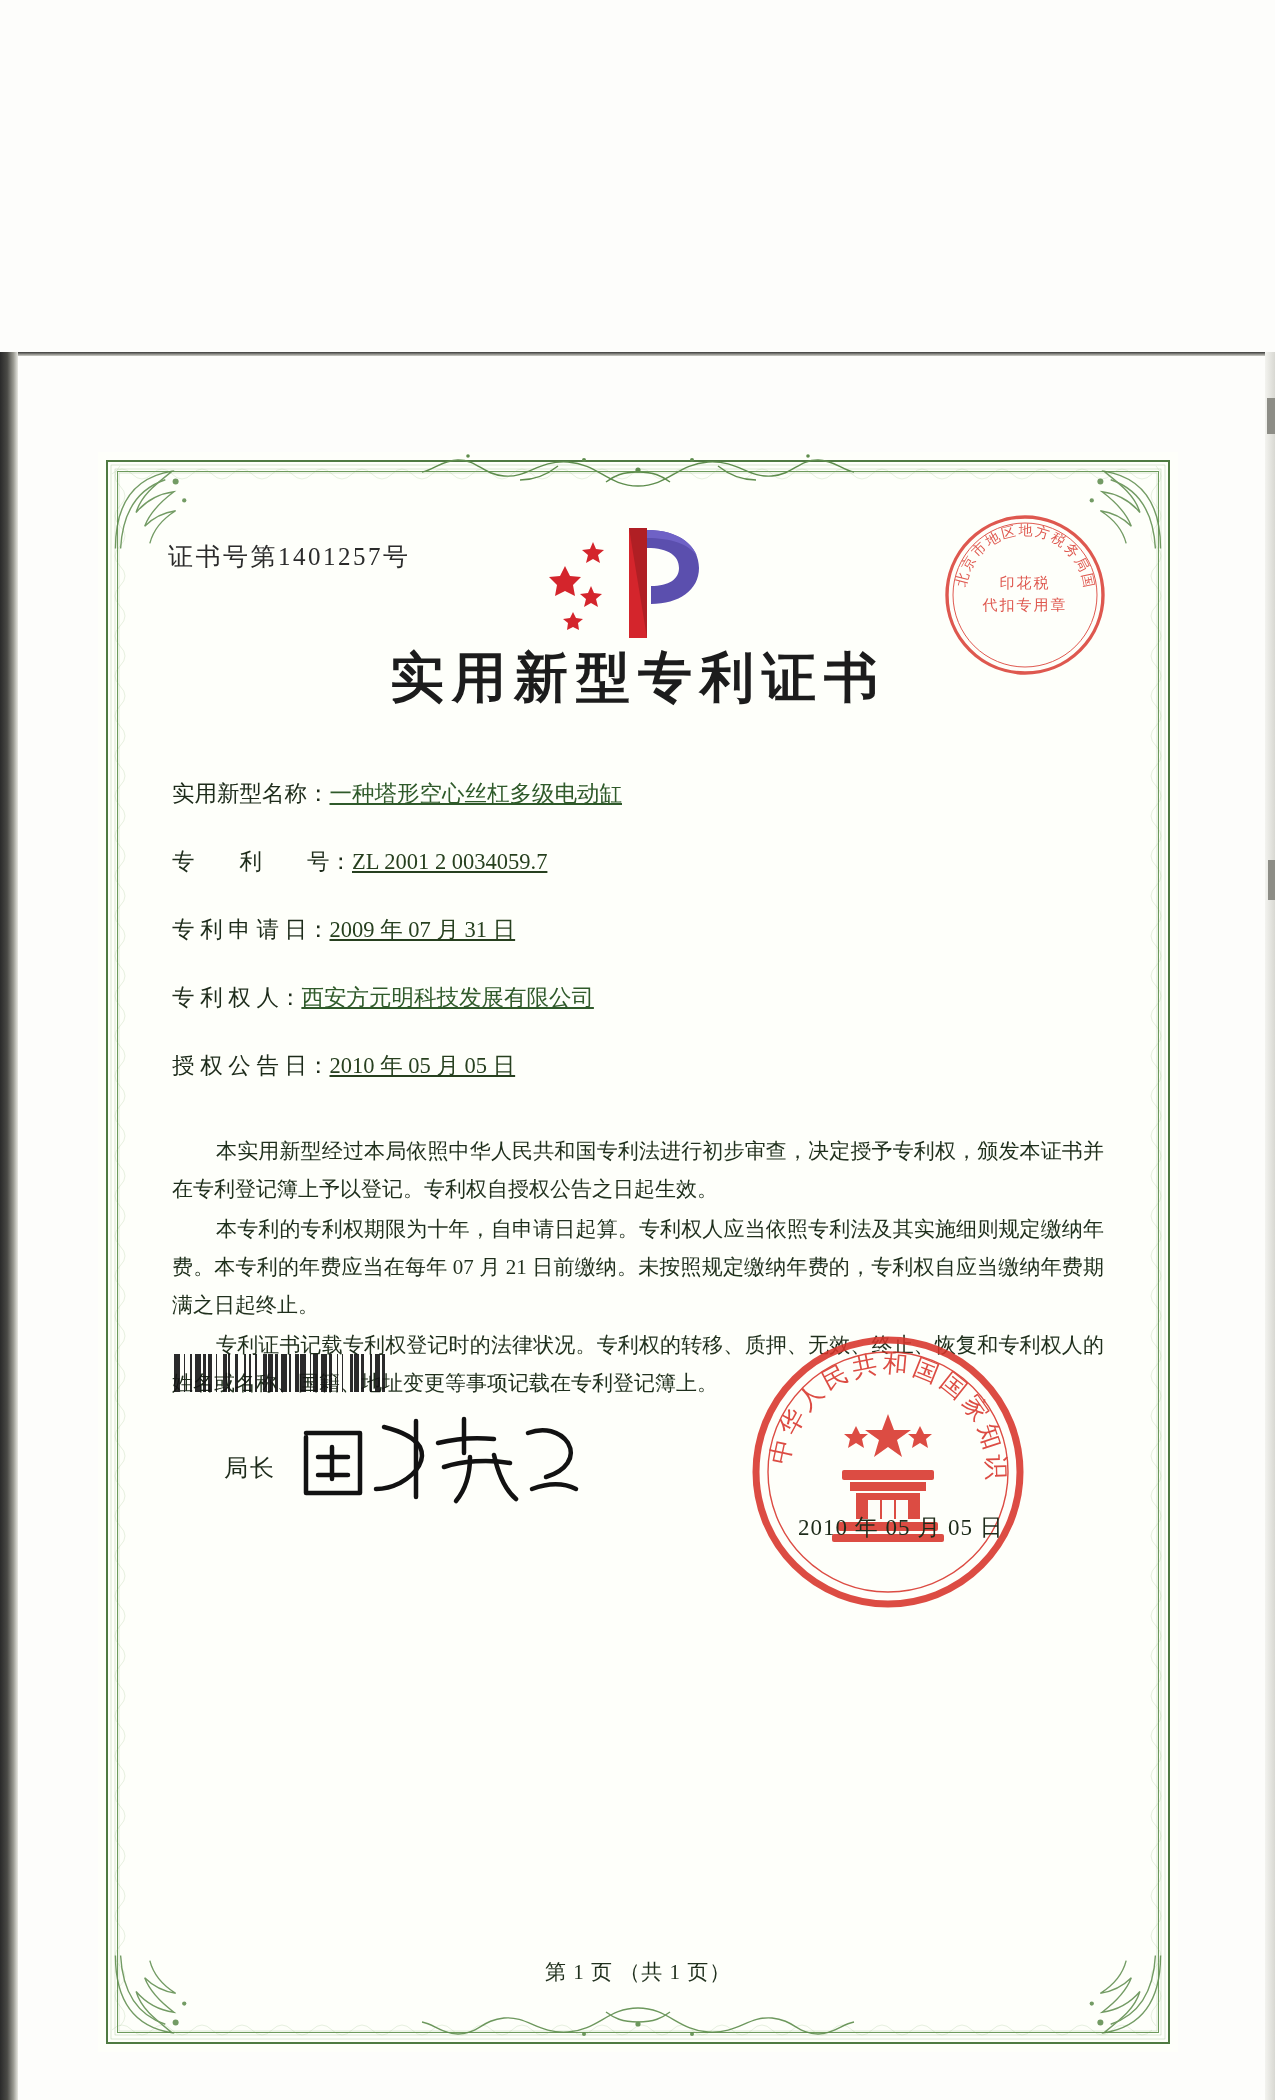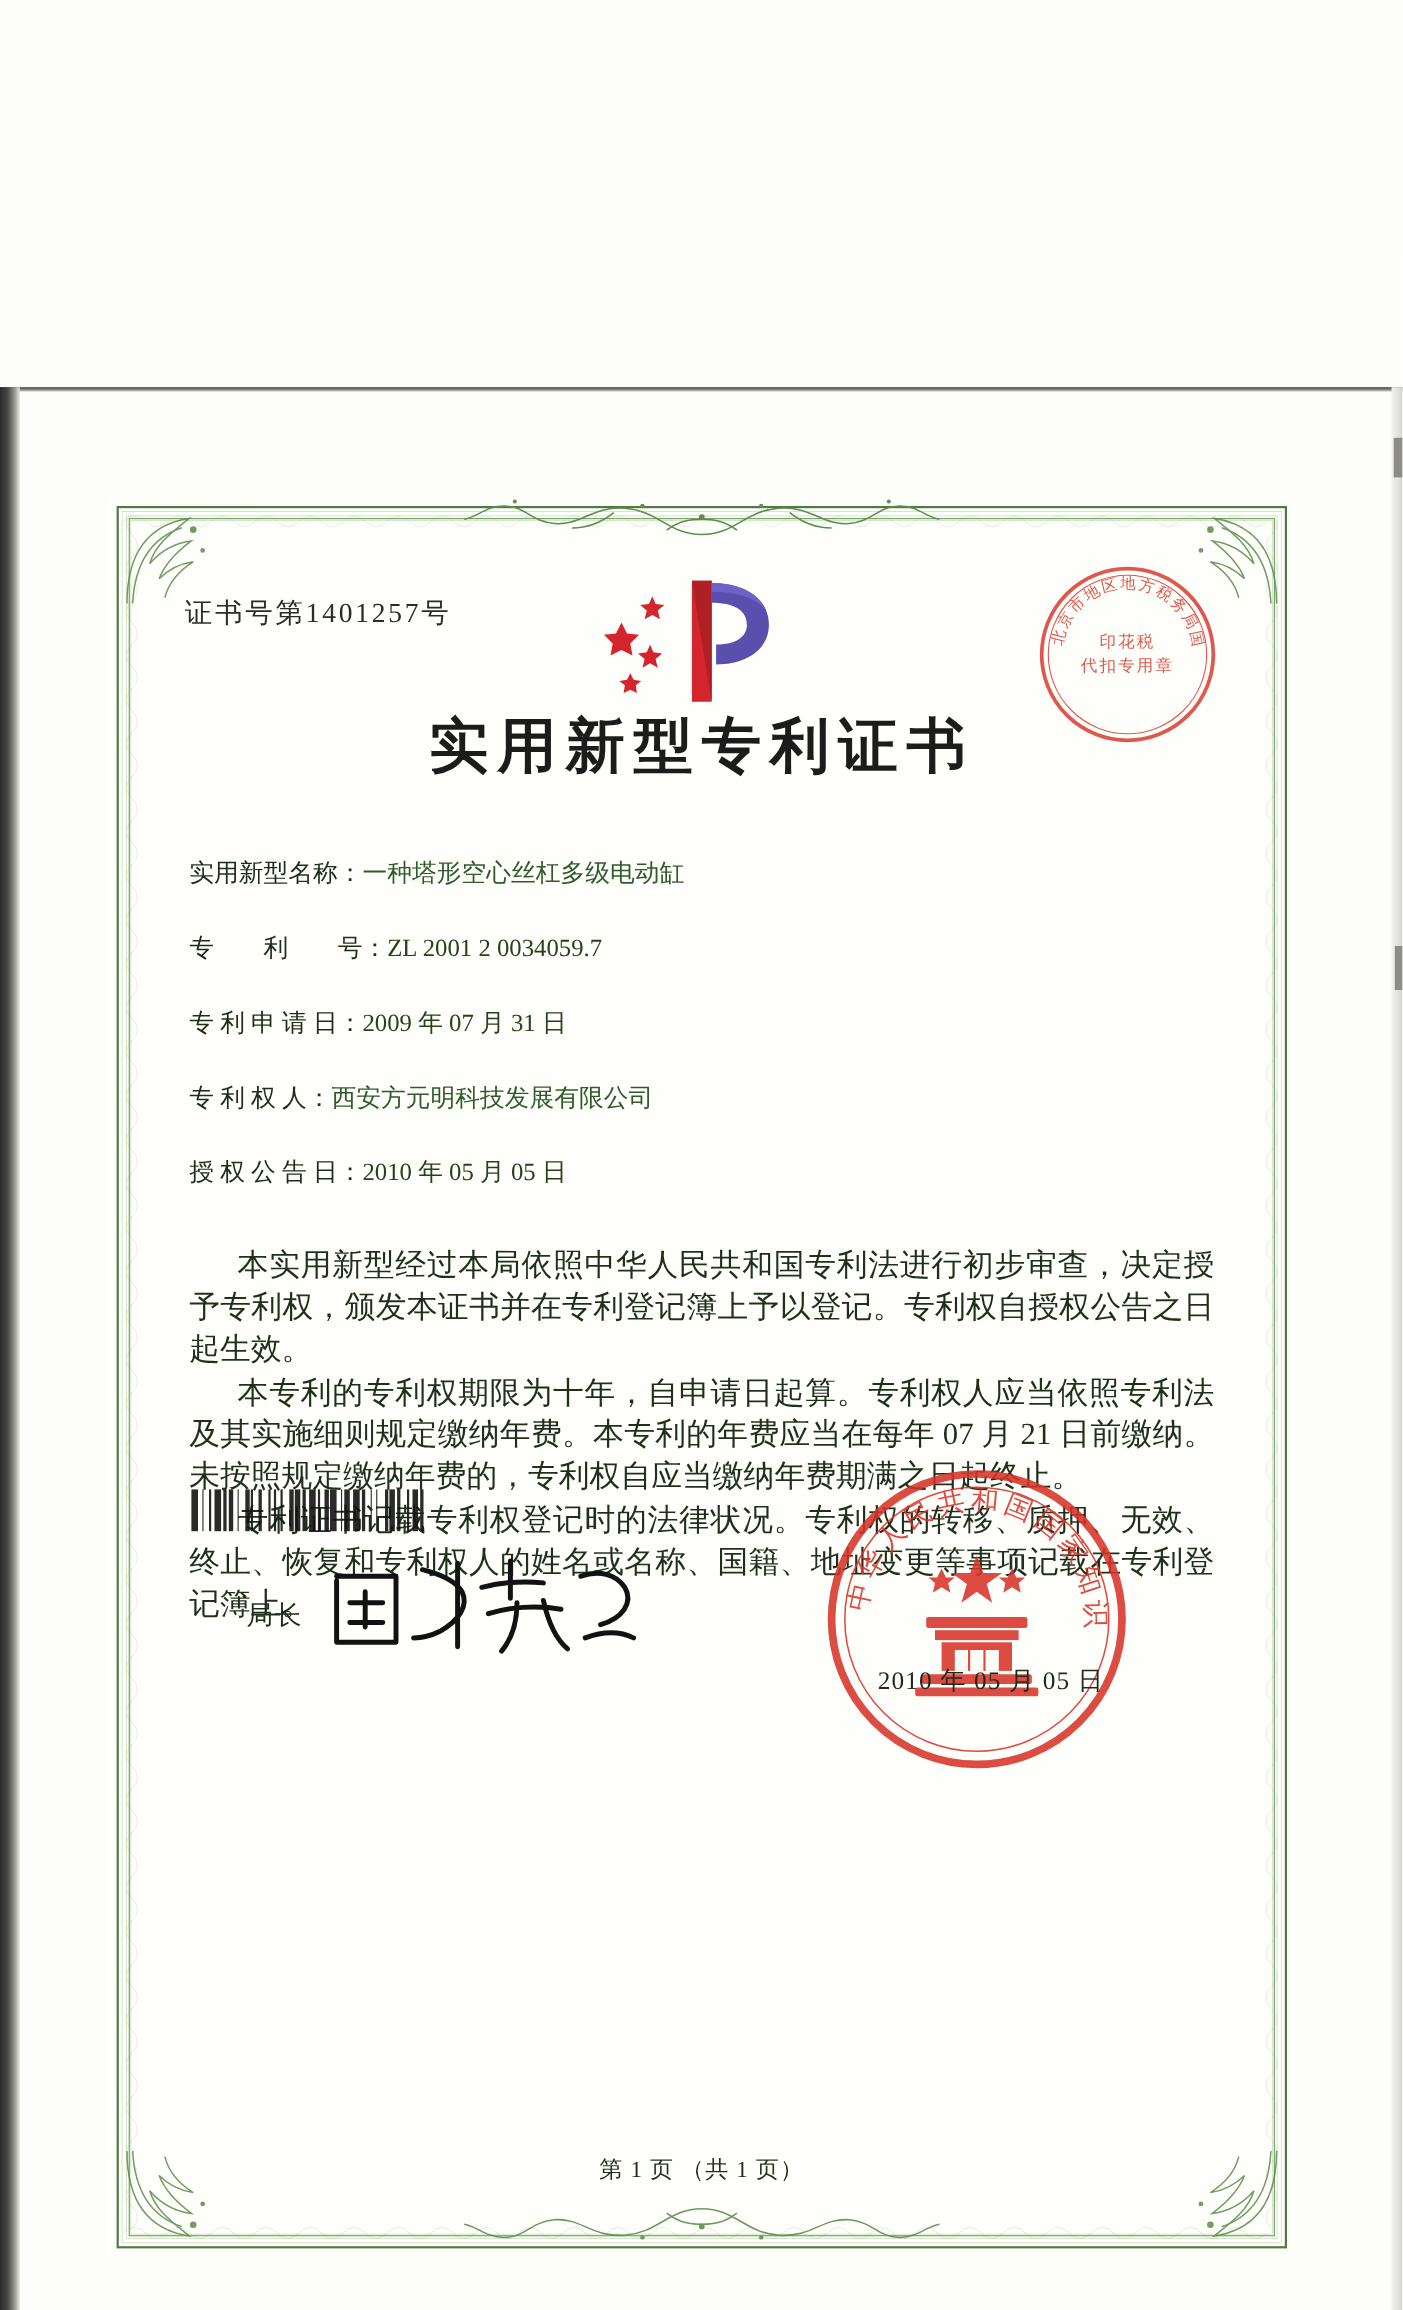--- a/index.html
+++ b/index.html
@@ -166,30 +166,31 @@
     white-space: nowrap;
   }
   .field-label {
     display: inline-block;
     color: #1d2b1a;
     letter-spacing: 0px;
     margin-top: 28px;
   }
   .field-value {
     color: #27401f;
+    text-decoration: underline;
   }
   .field-value.green { color: #2f5a2a; }
 
   
   .paragraphs {
     position: absolute;
     left: 34px;
     right: 34px;
     top: 640px;
-    font-size: 28px;
+    font-size: 21px;
     line-height: 38px;
     color: #1f2f1c;
     text-align: justify;
   }
   .paragraphs p {
     margin: 0 0 2px 0;
     text-indent: 44px;
   }
 
   

